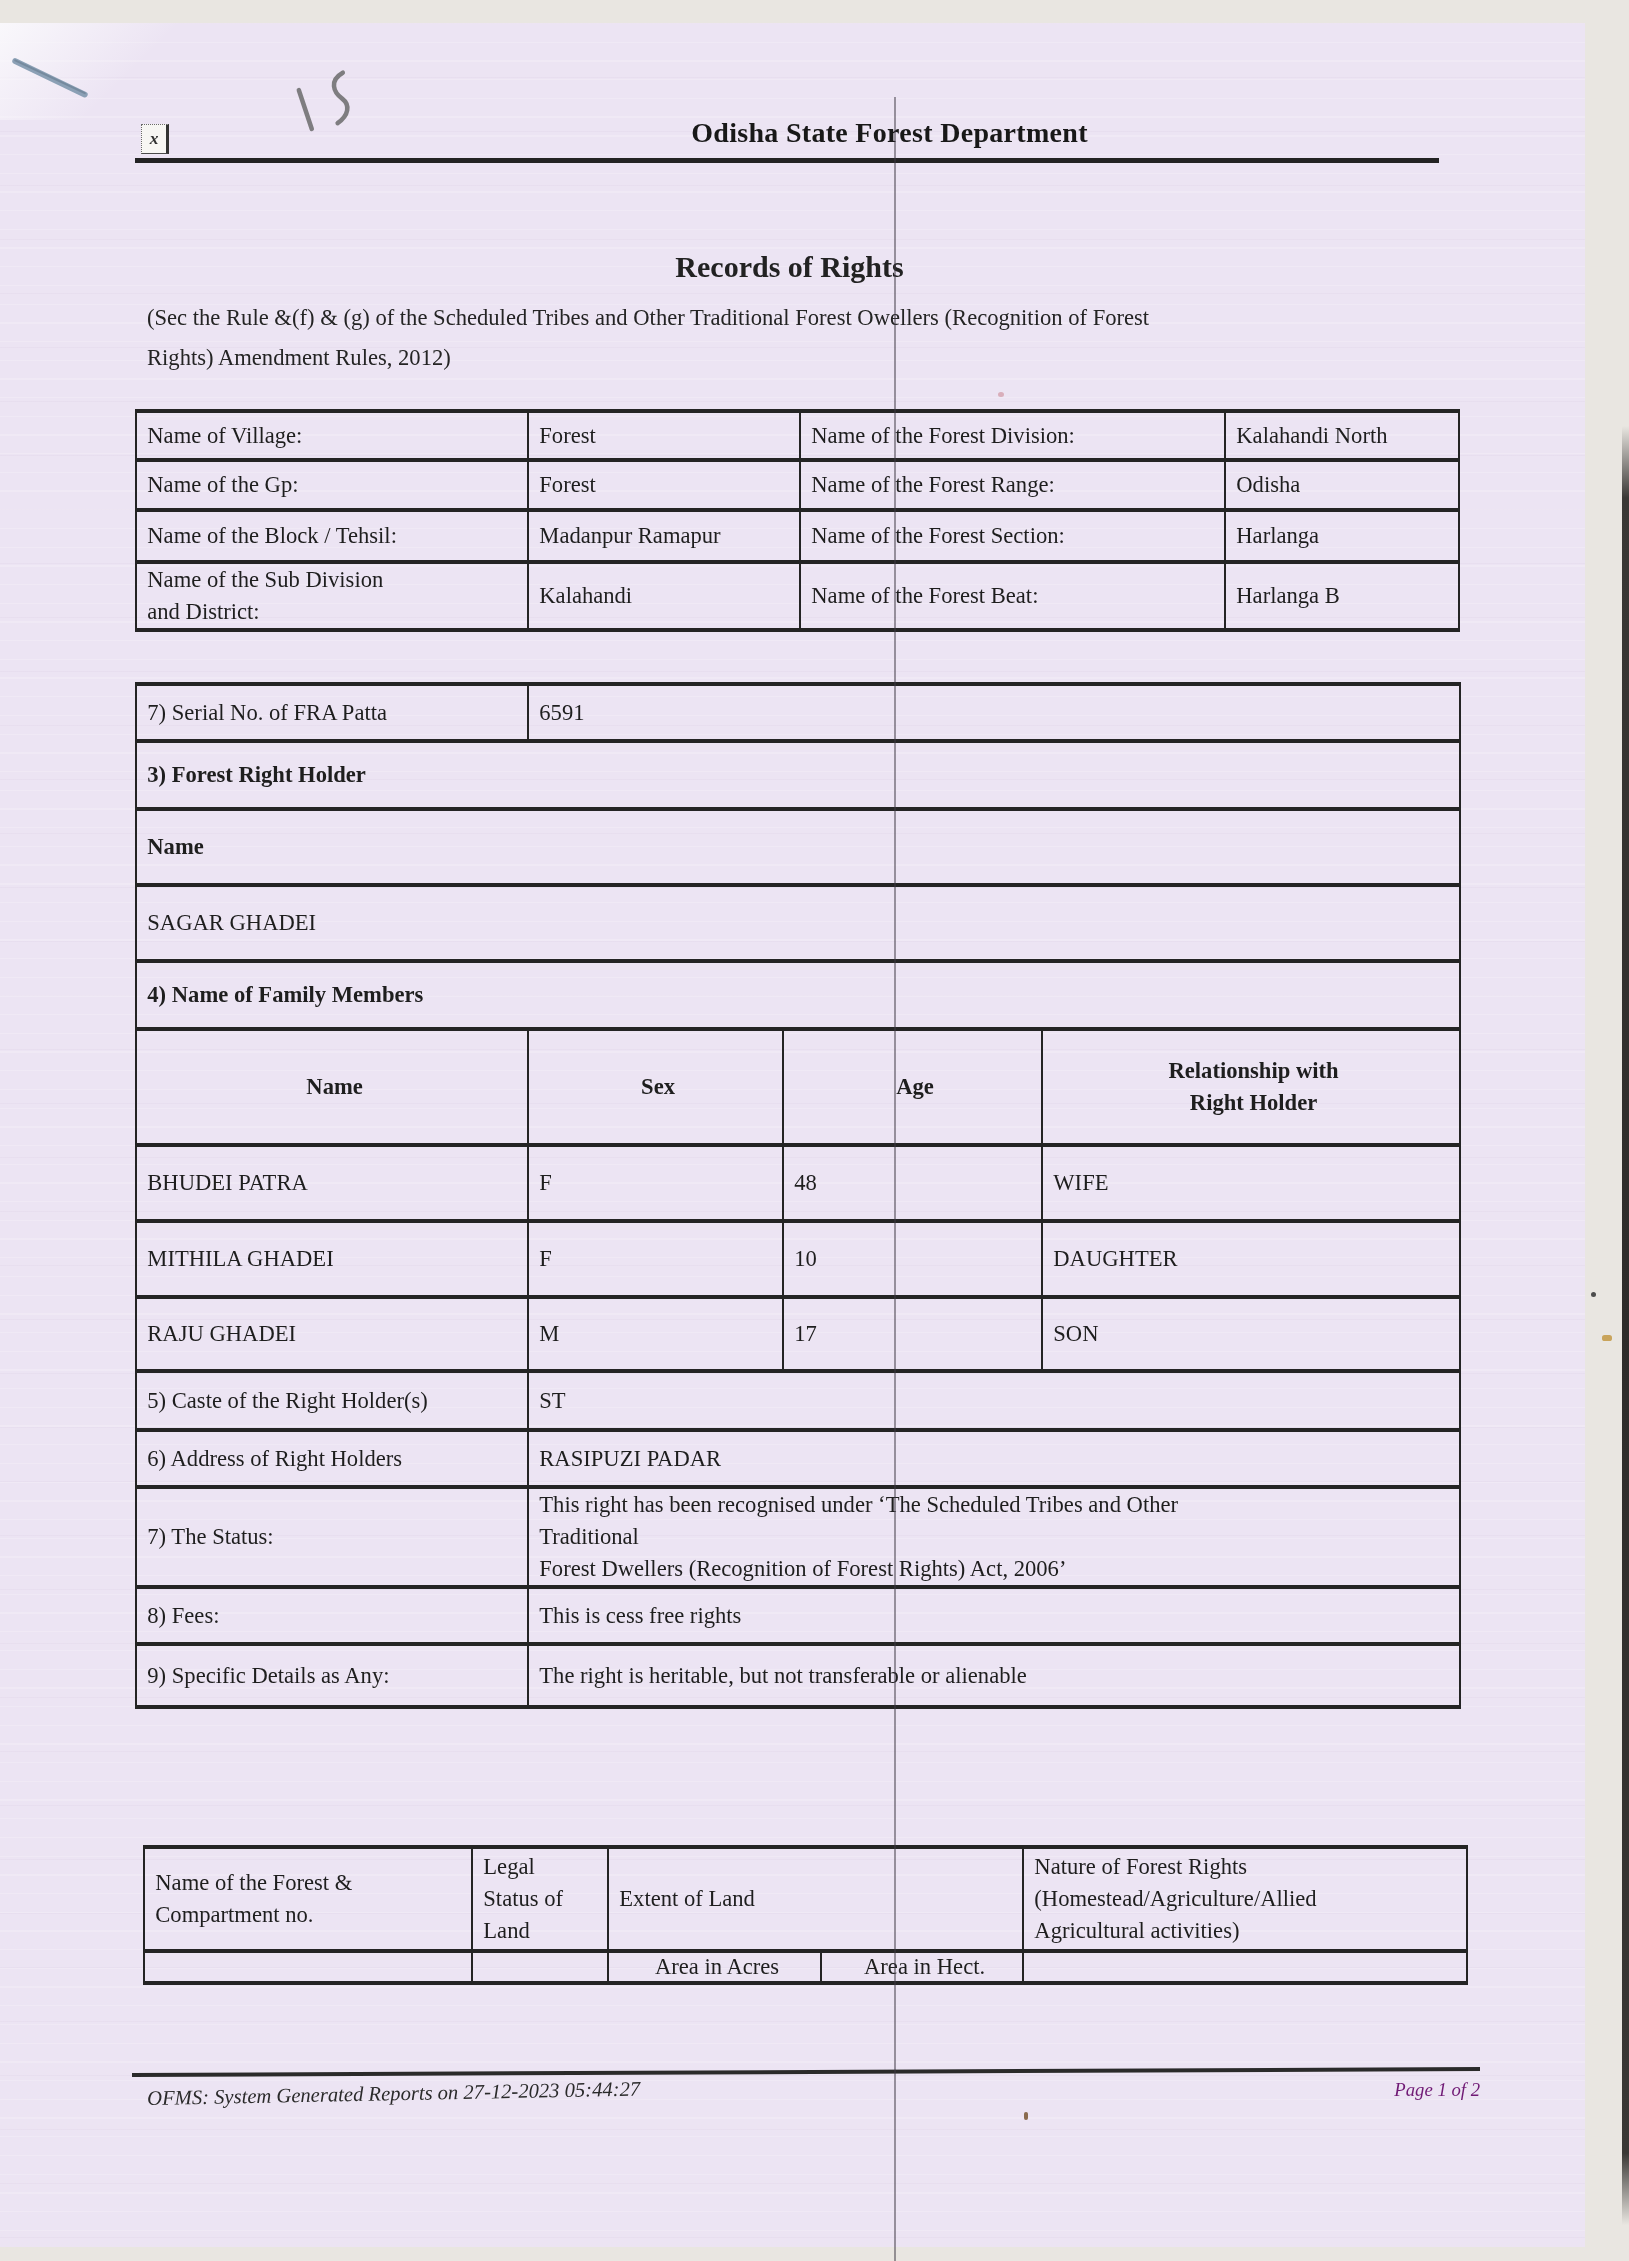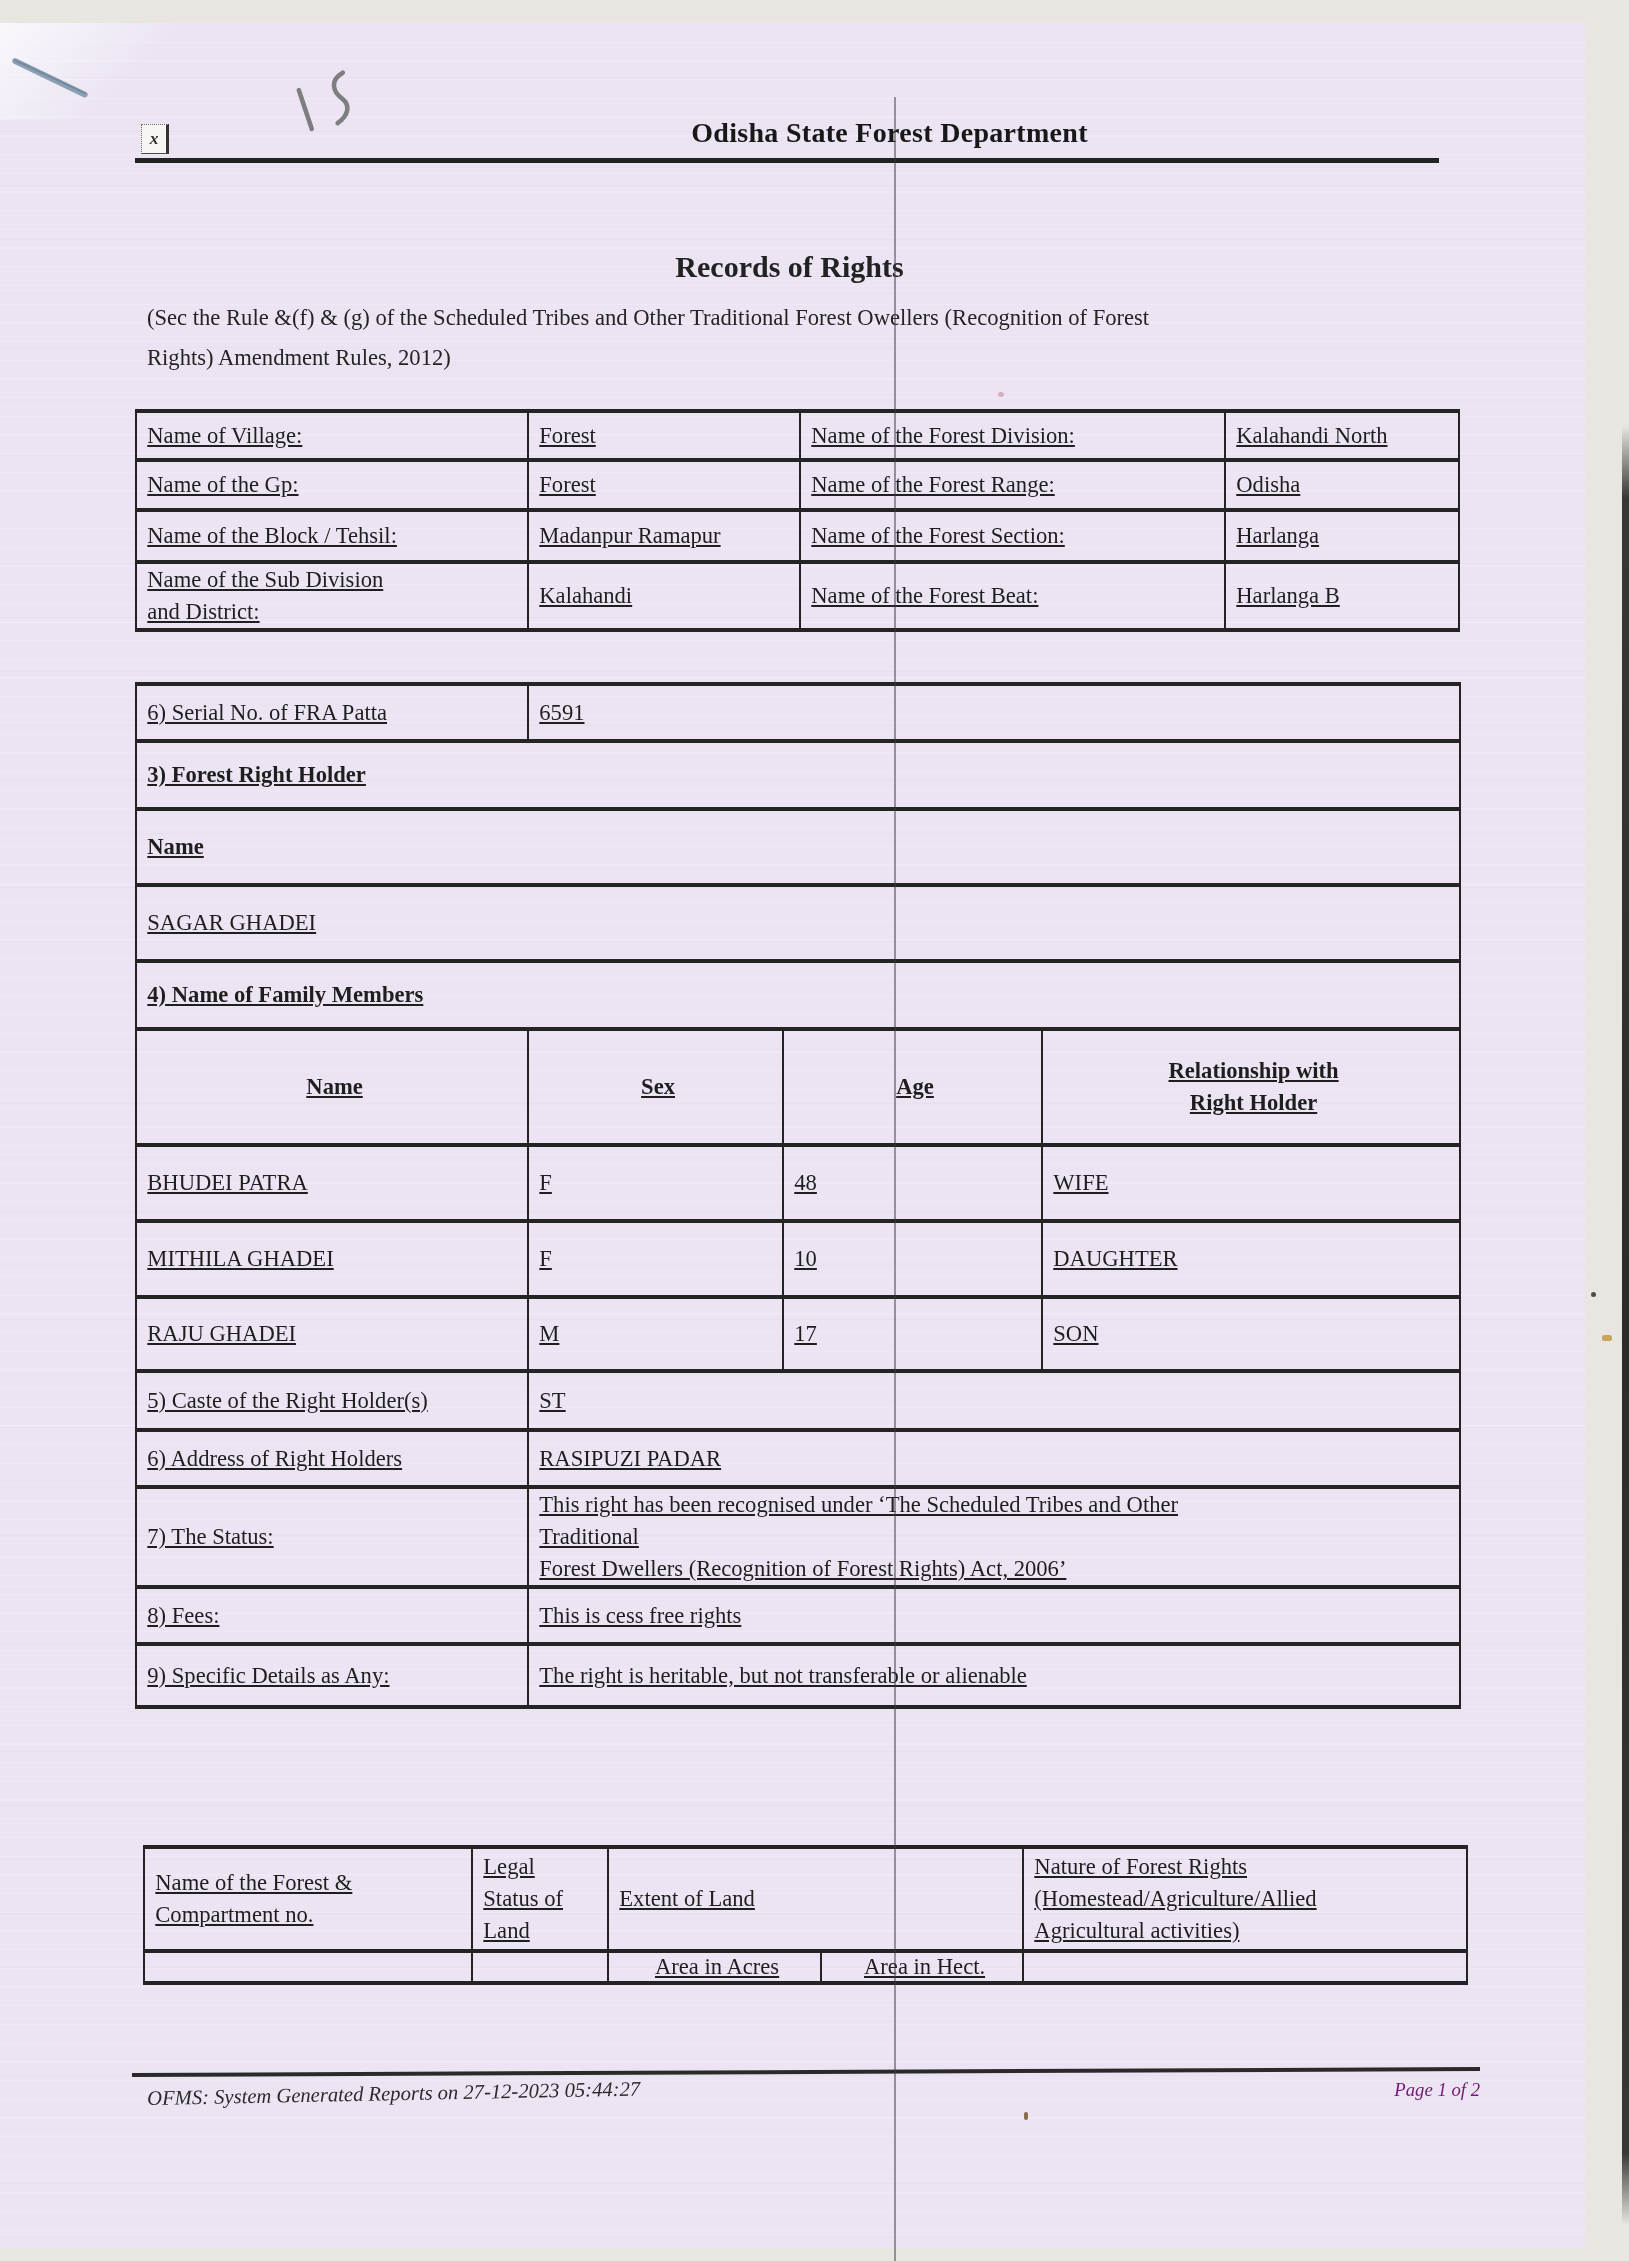--- a/index.html
+++ b/index.html
@@ -47,21 +47,21 @@
     font-size:22.6px;line-height:40px;white-space:pre-line;color:#242424;z-index:2;
   }
   .img-placeholder{
     position:absolute;left:141px;top:124px;width:28px;height:30px;
     background:#f7f6f3;border:1.3px dotted #6a6a6a;border-right:3.2px solid #333;
     border-bottom:1.9px solid #4a4a4a;box-sizing:border-box;z-index:3;
     display:flex;align-items:center;justify-content:center;
   }
   .img-placeholder span{font-size:17.4px;font-weight:bold;color:#333;font-style:italic;line-height:1;}
   .doc-table{
-    position:absolute;border-collapse:collapse;table-layout:fixed;z-index:4;background:transparent;text-decoration:underline;
+    position:absolute;border-collapse:collapse;table-layout:fixed;z-index:4;background:transparent;
   }
   .doc-table td{
     border:2.6px solid #242424;border-top-width:4.5px;border-bottom-width:4.5px;
     font-size:22.6px;color:#1e1e1e;vertical-align:middle;
     padding:0 5.2px 0 10.3px;overflow:hidden;
   }
   .t1{left:135px;top:409px;width:1323px;}
   .t2{left:135px;top:682px;width:1323px;}
   .t3{left:135px;top:1845px;width:1323px;margin-left:8px;}
   .b{font-weight:bold;}
@@ -156,21 +156,21 @@
 
 <table class="doc-table t2">
   <colgroup>
       <col style="width:392px">
       <col style="width:255px">
       <col style="width:259px">
       <col style="width:418px">
     </colgroup>
   <tbody>
   <tr style="height:57px">
-    <td>6) Serial No. of FRA Patta</td>
+    <td>7) Serial No. of FRA Patta</td>
     <td colspan="3" class="ind">6591</td>
   </tr>
   <tr style="height:68px">
     <td colspan="4" class="b ind">3) Forest Right Holder</td>
   </tr>
   <tr style="height:76px">
     <td colspan="4" class="b ind">Name</td>
   </tr>
   <tr style="height:76px">
     <td colspan="4" class="ind">SAGAR GHADEI</td>

